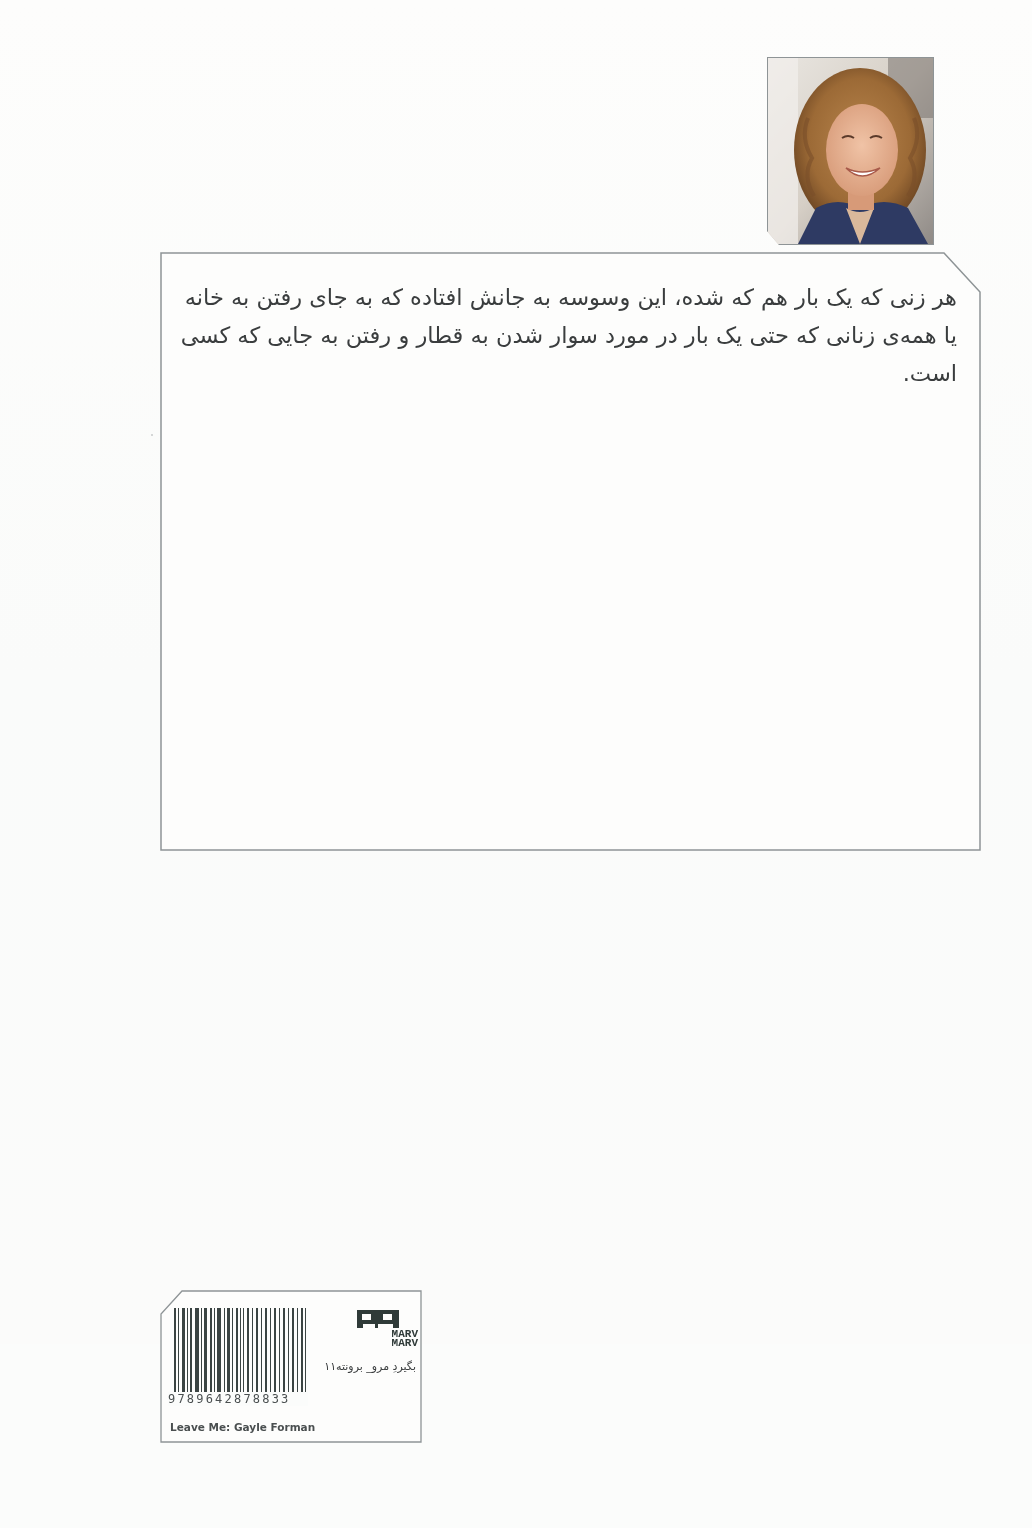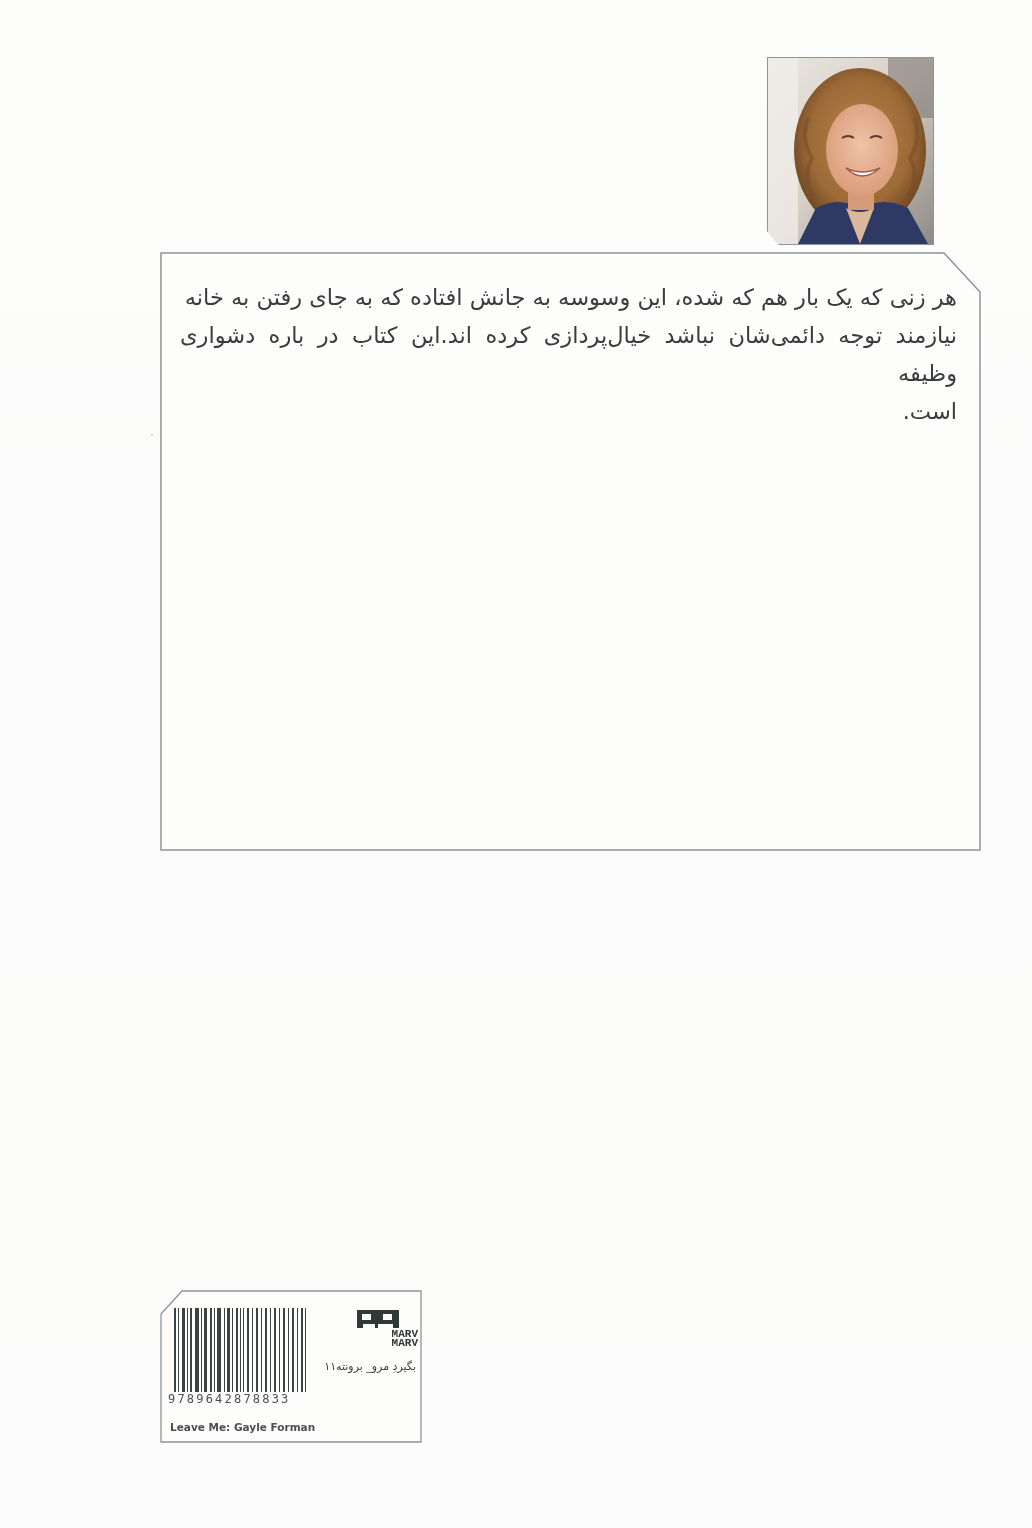--- a/index.html
+++ b/index.html
@@ -116,21 +116,21 @@
       <path d="M146 60 q8 20 -4 40 q10 18 -2 38" stroke="#7a4f2a" stroke-width="4" fill="none" opacity="0.6"></path>
     </svg>
   </div>
 
   <div class="desc-box">
     <svg class="frame" viewBox="0 0 821 599" preserveAspectRatio="none">
       <polygon points="1,1 784,1 820,40 820,598 1,598" fill="#fdfdfc" stroke="#8e9496" stroke-width="1.5"></polygon>
     </svg>
     <div class="desc-text">
       <div>هر زنی که یک بار هم که شده، این وسوسه به جانش افتاده که به جای رفتن به خانه</div>
-      <div>نیازمند توجه دائمی‌شان نباشد خیال‌پردازی کرده اند.این کتاب در باره دشواری وظیفه</div>
+      <div>یا همه‌ی زنانی که حتی یک بار در مورد سوار شدن به قطار و رفتن به جایی که کسی</div>
       <div>است.</div>
     </div>
   </div>
 
   <div class="stray-dot"></div>
 
   <div class="barcode-box">
     <svg class="frame" viewBox="0 0 262 153" preserveAspectRatio="none">
       <polygon points="22,1 261,1 261,152 1,152 1,24" fill="#fdfdfc" stroke="#8e9496" stroke-width="1.3"></polygon>
     </svg>

